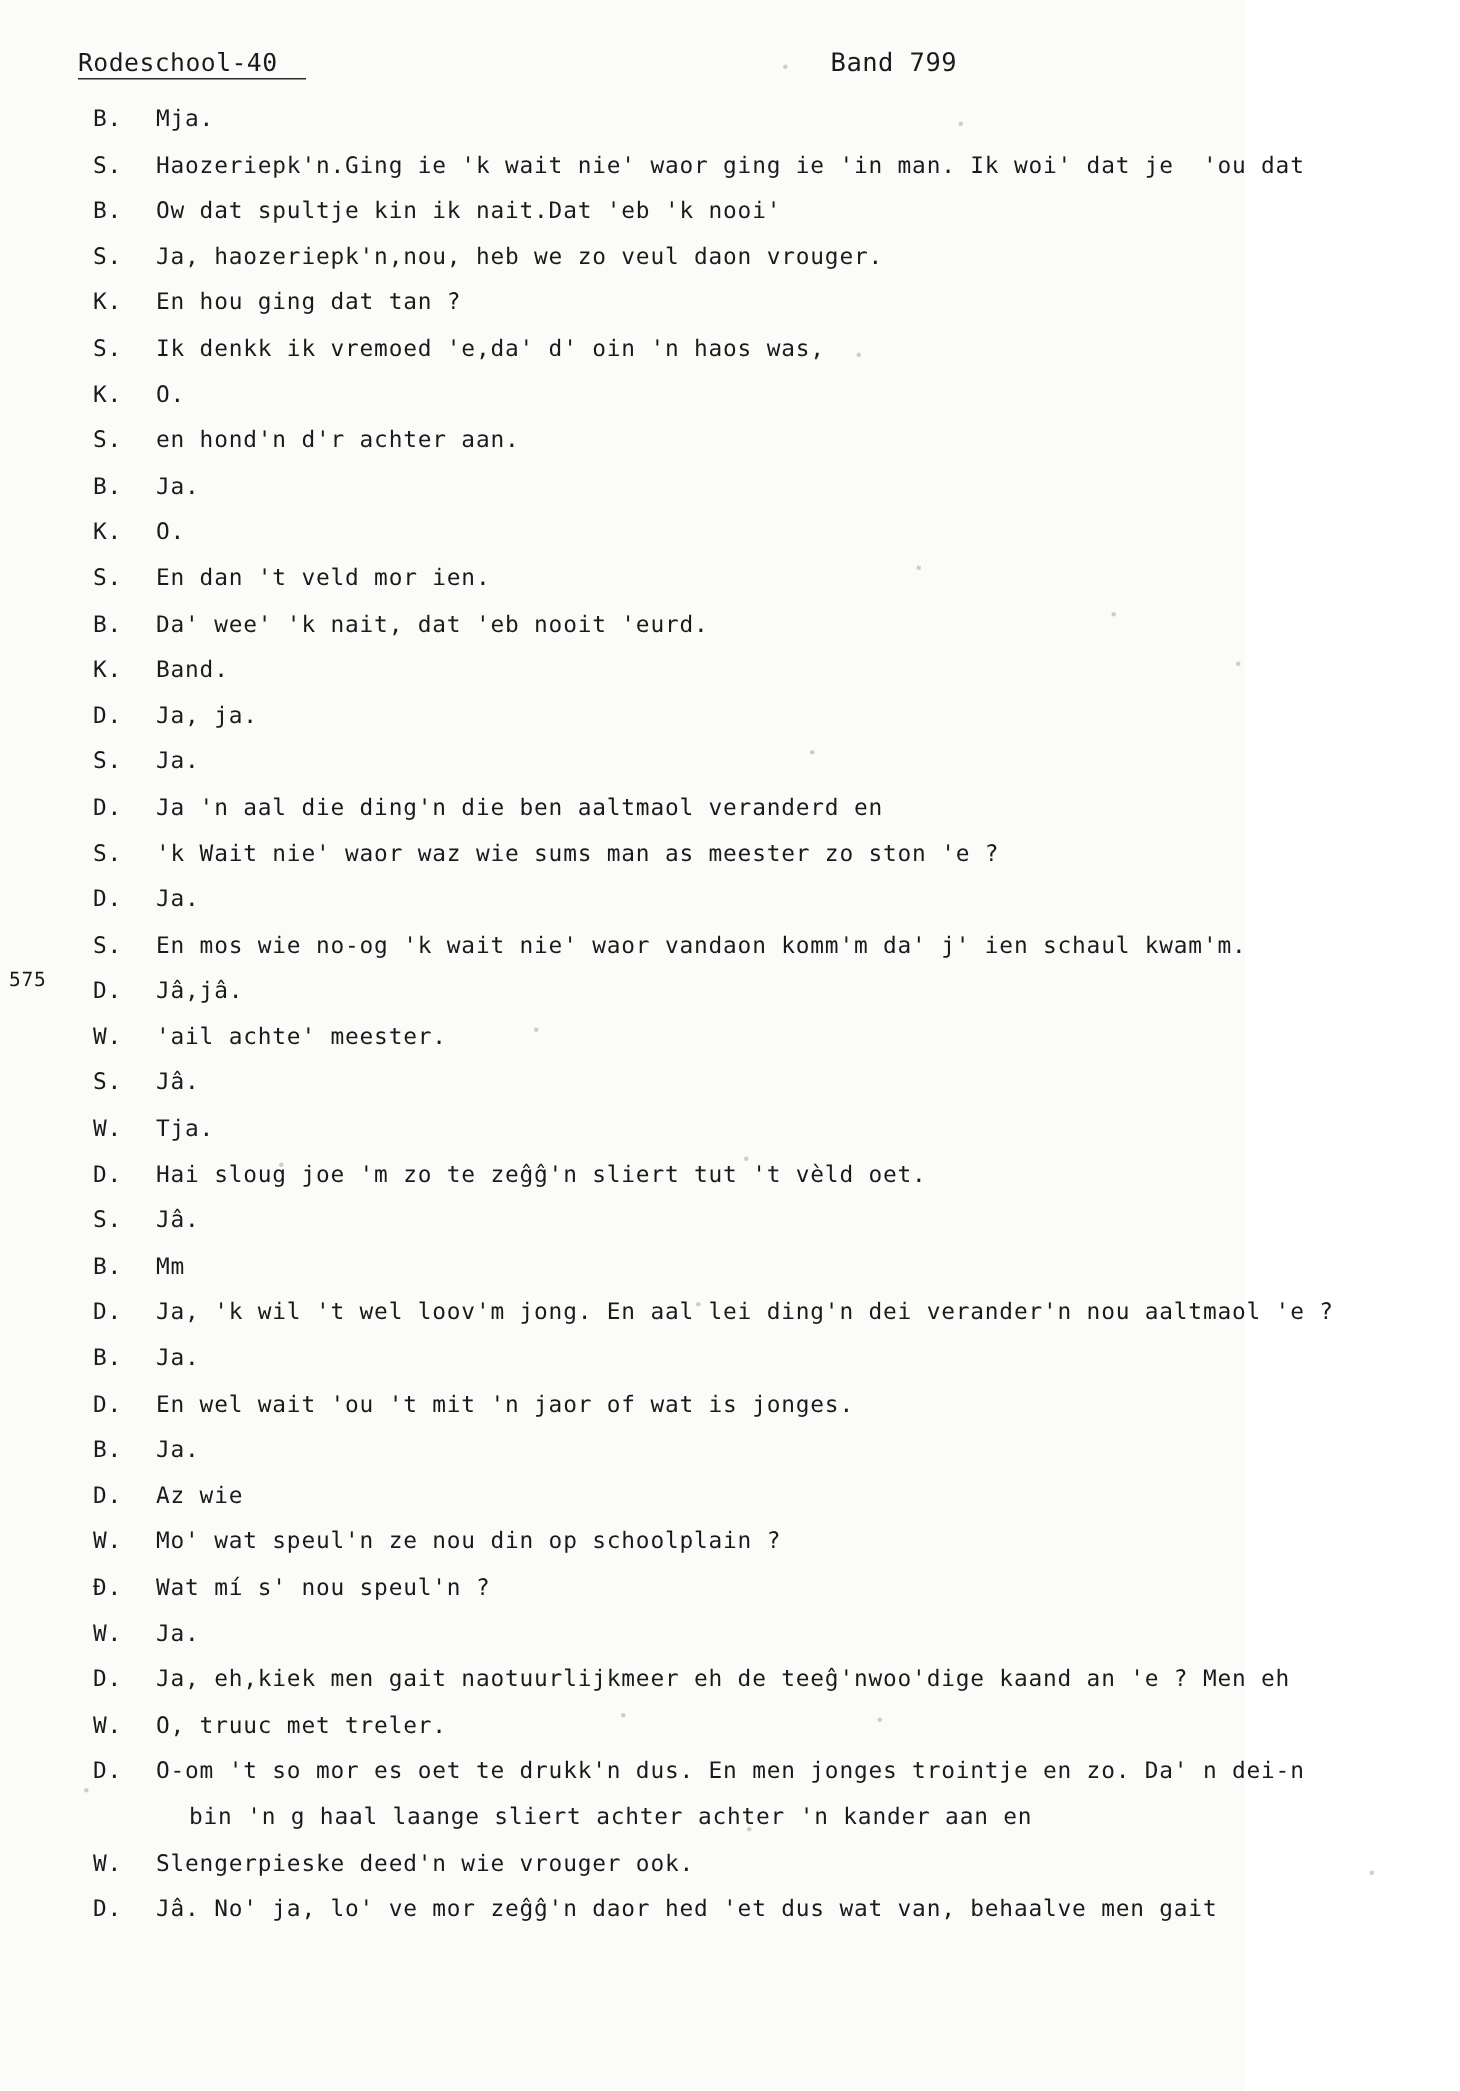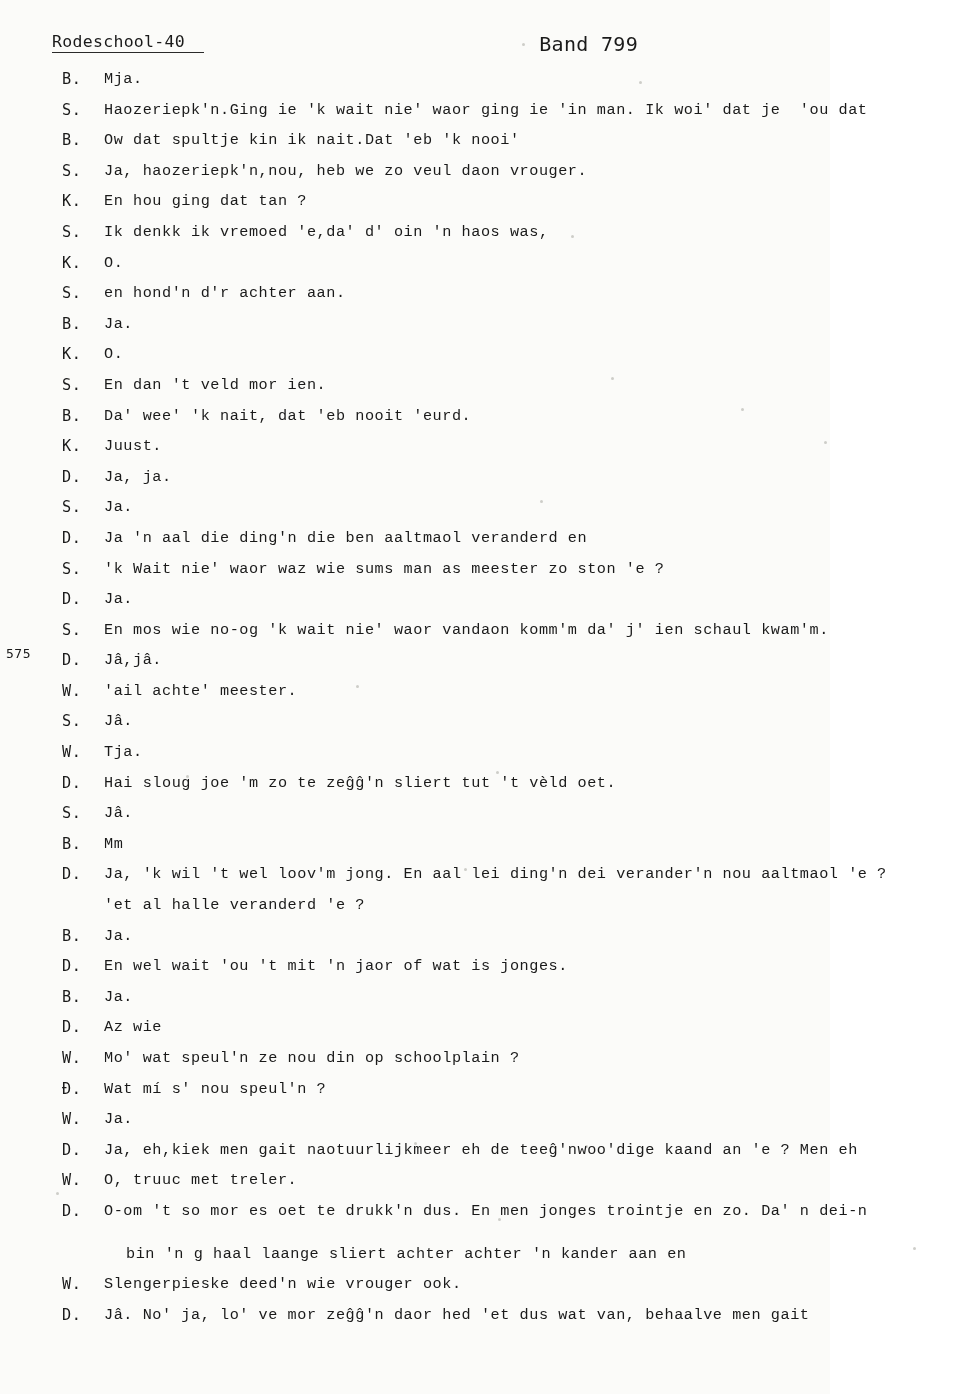--- a/index.html
+++ b/index.html
@@ -47,21 +47,21 @@
   .header .doc-id .rule {
     display: block;
     border-bottom: 1.4px solid #2a2a2a;
     width: 152px;
     margin-top: 1px;
   }
   .header .band {
     position: absolute;
     right: 148px;
     top: 0;
-    font-size: 20px;
+    font-size: 17px;
     letter-spacing: .3px;
     white-space: nowrap;
     text-align: center;
   }
   .pagenum {
     position: absolute;
     left: 6px;
     top: 646px;
     font-size: 13px;
     letter-spacing: .5px;
@@ -82,24 +82,23 @@
     white-space: pre;
   }
   .spk {
     width: 42px;
     flex: 0 0 42px;
     font-size: 15.2px;
   }
   .txt {
     flex: 1 1 auto;
     white-space: pre-wrap;
-    font-family: Liberation Mono, monospace;
   }
   .cont .spk { visibility: hidden; }
-  .indent .txt { padding-left: 22px; margin-top: 12px; }
+  .indent .txt { padding-left: 22px; }
 </style>
 </head>
 <body>
 
 <div class="page">
 
   <div class="speck" style="left:522px; top:43px;"></div>
   <div class="speck" style="left:639px; top:81px;"></div>
   <div class="speck" style="left:571px; top:235px;"></div>
   <div class="speck" style="left:611px; top:377px;"></div>
@@ -132,36 +131,35 @@
       <div class="line"><span class="spk">B.</span><span class="txt">Ow dat spultje kin ik nait.Dat 'eb 'k nooi'</span></div>
       <div class="line"><span class="spk">S.</span><span class="txt">Ja, haozeriepk'n,nou, heb we zo veul daon vrouger.</span></div>
       <div class="line"><span class="spk">K.</span><span class="txt">En hou ging dat tan ?</span></div>
       <div class="line"><span class="spk">S.</span><span class="txt">Ik denkk ik vremoed 'e,da' d' oin 'n haos was,</span></div>
       <div class="line"><span class="spk">K.</span><span class="txt">O.</span></div>
       <div class="line"><span class="spk">S.</span><span class="txt">en hond'n d'r achter aan.</span></div>
       <div class="line"><span class="spk">B.</span><span class="txt">Ja.</span></div>
       <div class="line"><span class="spk">K.</span><span class="txt">O.</span></div>
       <div class="line"><span class="spk">S.</span><span class="txt">En dan 't veld mor ien.</span></div>
       <div class="line"><span class="spk">B.</span><span class="txt">Da' wee' 'k nait, dat 'eb nooit 'eurd.</span></div>
-      <div class="line"><span class="spk">K.</span><span class="txt">Juust.</span></div>
+      <div class="line"><span class="spk">K.</span><span class="txt">Band.</span></div>
       <div class="line"><span class="spk">D.</span><span class="txt">Ja, ja.</span></div>
       <div class="line"><span class="spk">S.</span><span class="txt">Ja.</span></div>
       <div class="line"><span class="spk">D.</span><span class="txt">Ja 'n aal die ding'n die ben aaltmaol veranderd en</span></div>
       <div class="line"><span class="spk">S.</span><span class="txt">'k Wait nie' waor waz wie sums man as meester zo ston 'e ?</span></div>
       <div class="line"><span class="spk">D.</span><span class="txt">Ja.</span></div>
       <div class="line"><span class="spk">S.</span><span class="txt">En mos wie no-og 'k wait nie' waor vandaon komm'm da' j' ien schaul kwam'm.</span></div>
       <div class="line"><span class="spk">D.</span><span class="txt">Jâ,jâ.</span></div>
       <div class="line"><span class="spk">W.</span><span class="txt">'ail achte' meester.</span></div>
       <div class="line"><span class="spk">S.</span><span class="txt">Jâ.</span></div>
       <div class="line"><span class="spk">W.</span><span class="txt">Tja.</span></div>
       <div class="line"><span class="spk">D.</span><span class="txt">Hai sloug joe 'm zo te zeĝĝ'n sliert tut 't vèld oet.</span></div>
       <div class="line"><span class="spk">S.</span><span class="txt">Jâ.</span></div>
       <div class="line"><span class="spk">B.</span><span class="txt">Mm</span></div>
       <div class="line"><span class="spk">D.</span><span class="txt">Ja, 'k wil 't wel loov'm jong. En aal lei ding'n dei verander'n nou aaltmaol 'e ?</span></div>
-      <div class="line cont"><span class="spk"></span><span class="txt">'et al halle veranderd 'e ?</span></div>
       <div class="line"><span class="spk">B.</span><span class="txt">Ja.</span></div>
       <div class="line"><span class="spk">D.</span><span class="txt">En wel wait 'ou 't mit 'n jaor of wat is jonges.</span></div>
       <div class="line"><span class="spk">B.</span><span class="txt">Ja.</span></div>
       <div class="line"><span class="spk">D.</span><span class="txt">Az wie</span></div>
       <div class="line"><span class="spk">W.</span><span class="txt">Mo' wat speul'n ze nou din op schoolplain ?</span></div>
       <div class="line"><span class="spk">Ɖ.</span><span class="txt">Wat mí s' nou speul'n ?</span></div>
       <div class="line"><span class="spk">W.</span><span class="txt">Ja.</span></div>
       <div class="line"><span class="spk">D.</span><span class="txt">Ja, eh,kiek men gait naotuurlijkmeer eh de teeĝ'nwoo'dige kaand an 'e ? Men eh</span></div>
       <div class="line"><span class="spk">W.</span><span class="txt">O, truuc met treler.</span></div>
       <div class="line"><span class="spk">D.</span><span class="txt">O-om 't so mor es oet te drukk'n dus. En men jonges trointje en zo. Da' n dei-n</span></div>

